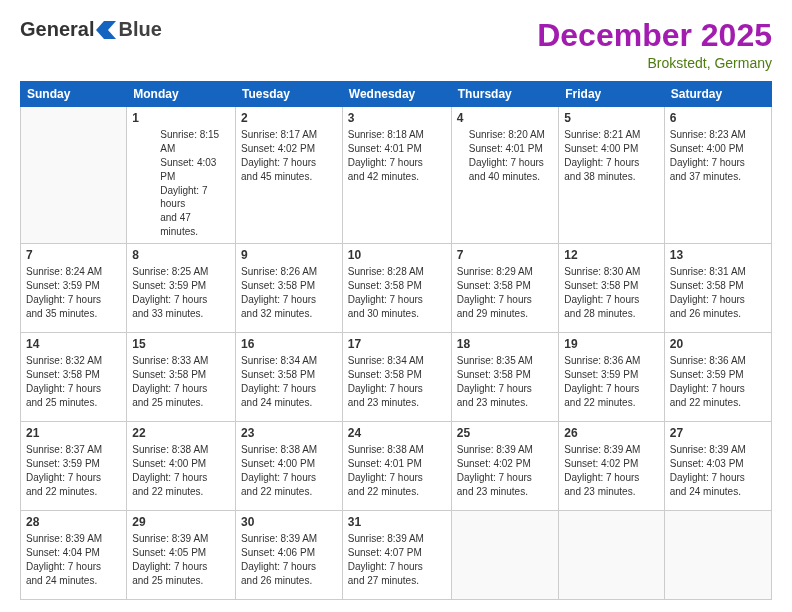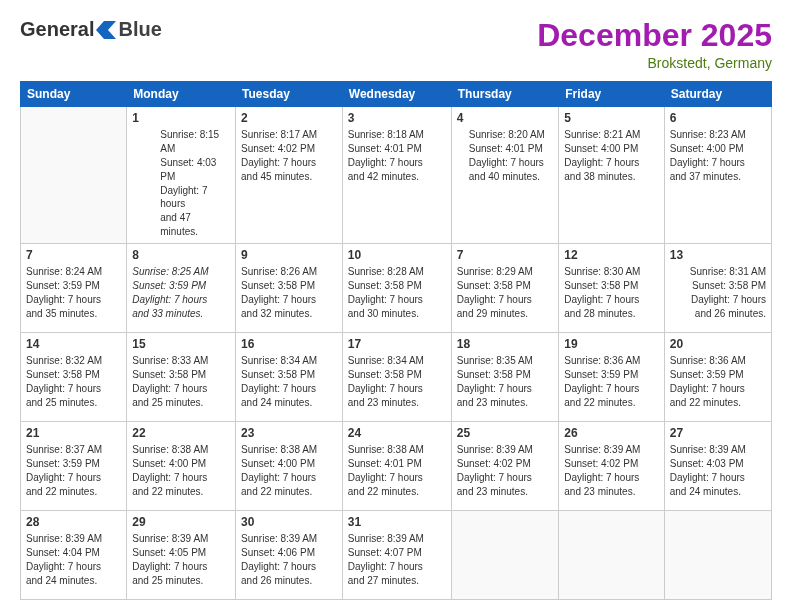--- a/index.html
+++ b/index.html
@@ -167,21 +167,21 @@
         <tr>
           <td>
             <span class="day-number">7</span>
             <div class="cell-content" style="white-space: pre-line;">Sunrise: 8:24 AM
 Sunset: 3:59 PM
 Daylight: 7 hours
 and 35 minutes.</div>
           </td>
           <td>
             <span class="day-number">8</span>
-            <div class="cell-content" style="white-space: pre-line; font-style: italic;">Sunrise: 8:25 AM
+            <div class="cell-content" style="white-space: pre-line;">Sunrise: 8:25 AM
 Sunset: 3:59 PM
 Daylight: 7 hours
 and 33 minutes.</div>
           </td>
           <td>
             <span class="day-number">9</span>
             <div class="cell-content" style="white-space: pre-line;">Sunrise: 8:26 AM
 Sunset: 3:58 PM
 Daylight: 7 hours
 and 32 minutes.</div>
@@ -202,21 +202,21 @@
           </td>
           <td>
             <span class="day-number">12</span>
             <div class="cell-content" style="white-space: pre-line;">Sunrise: 8:30 AM
 Sunset: 3:58 PM
 Daylight: 7 hours
 and 28 minutes.</div>
           </td>
           <td>
             <span class="day-number">13</span>
-            <div class="cell-content" style="white-space: pre-line; text-align: right;">Sunrise: 8:31 AM
+            <div class="cell-content" style="white-space: pre-line;">Sunrise: 8:31 AM
 Sunset: 3:58 PM
 Daylight: 7 hours
 and 26 minutes.</div>
           </td>
         </tr>
         <tr>
           <td>
             <span class="day-number">14</span>
             <div class="cell-content" style="white-space: pre-line;">Sunrise: 8:32 AM
 Sunset: 3:58 PM

